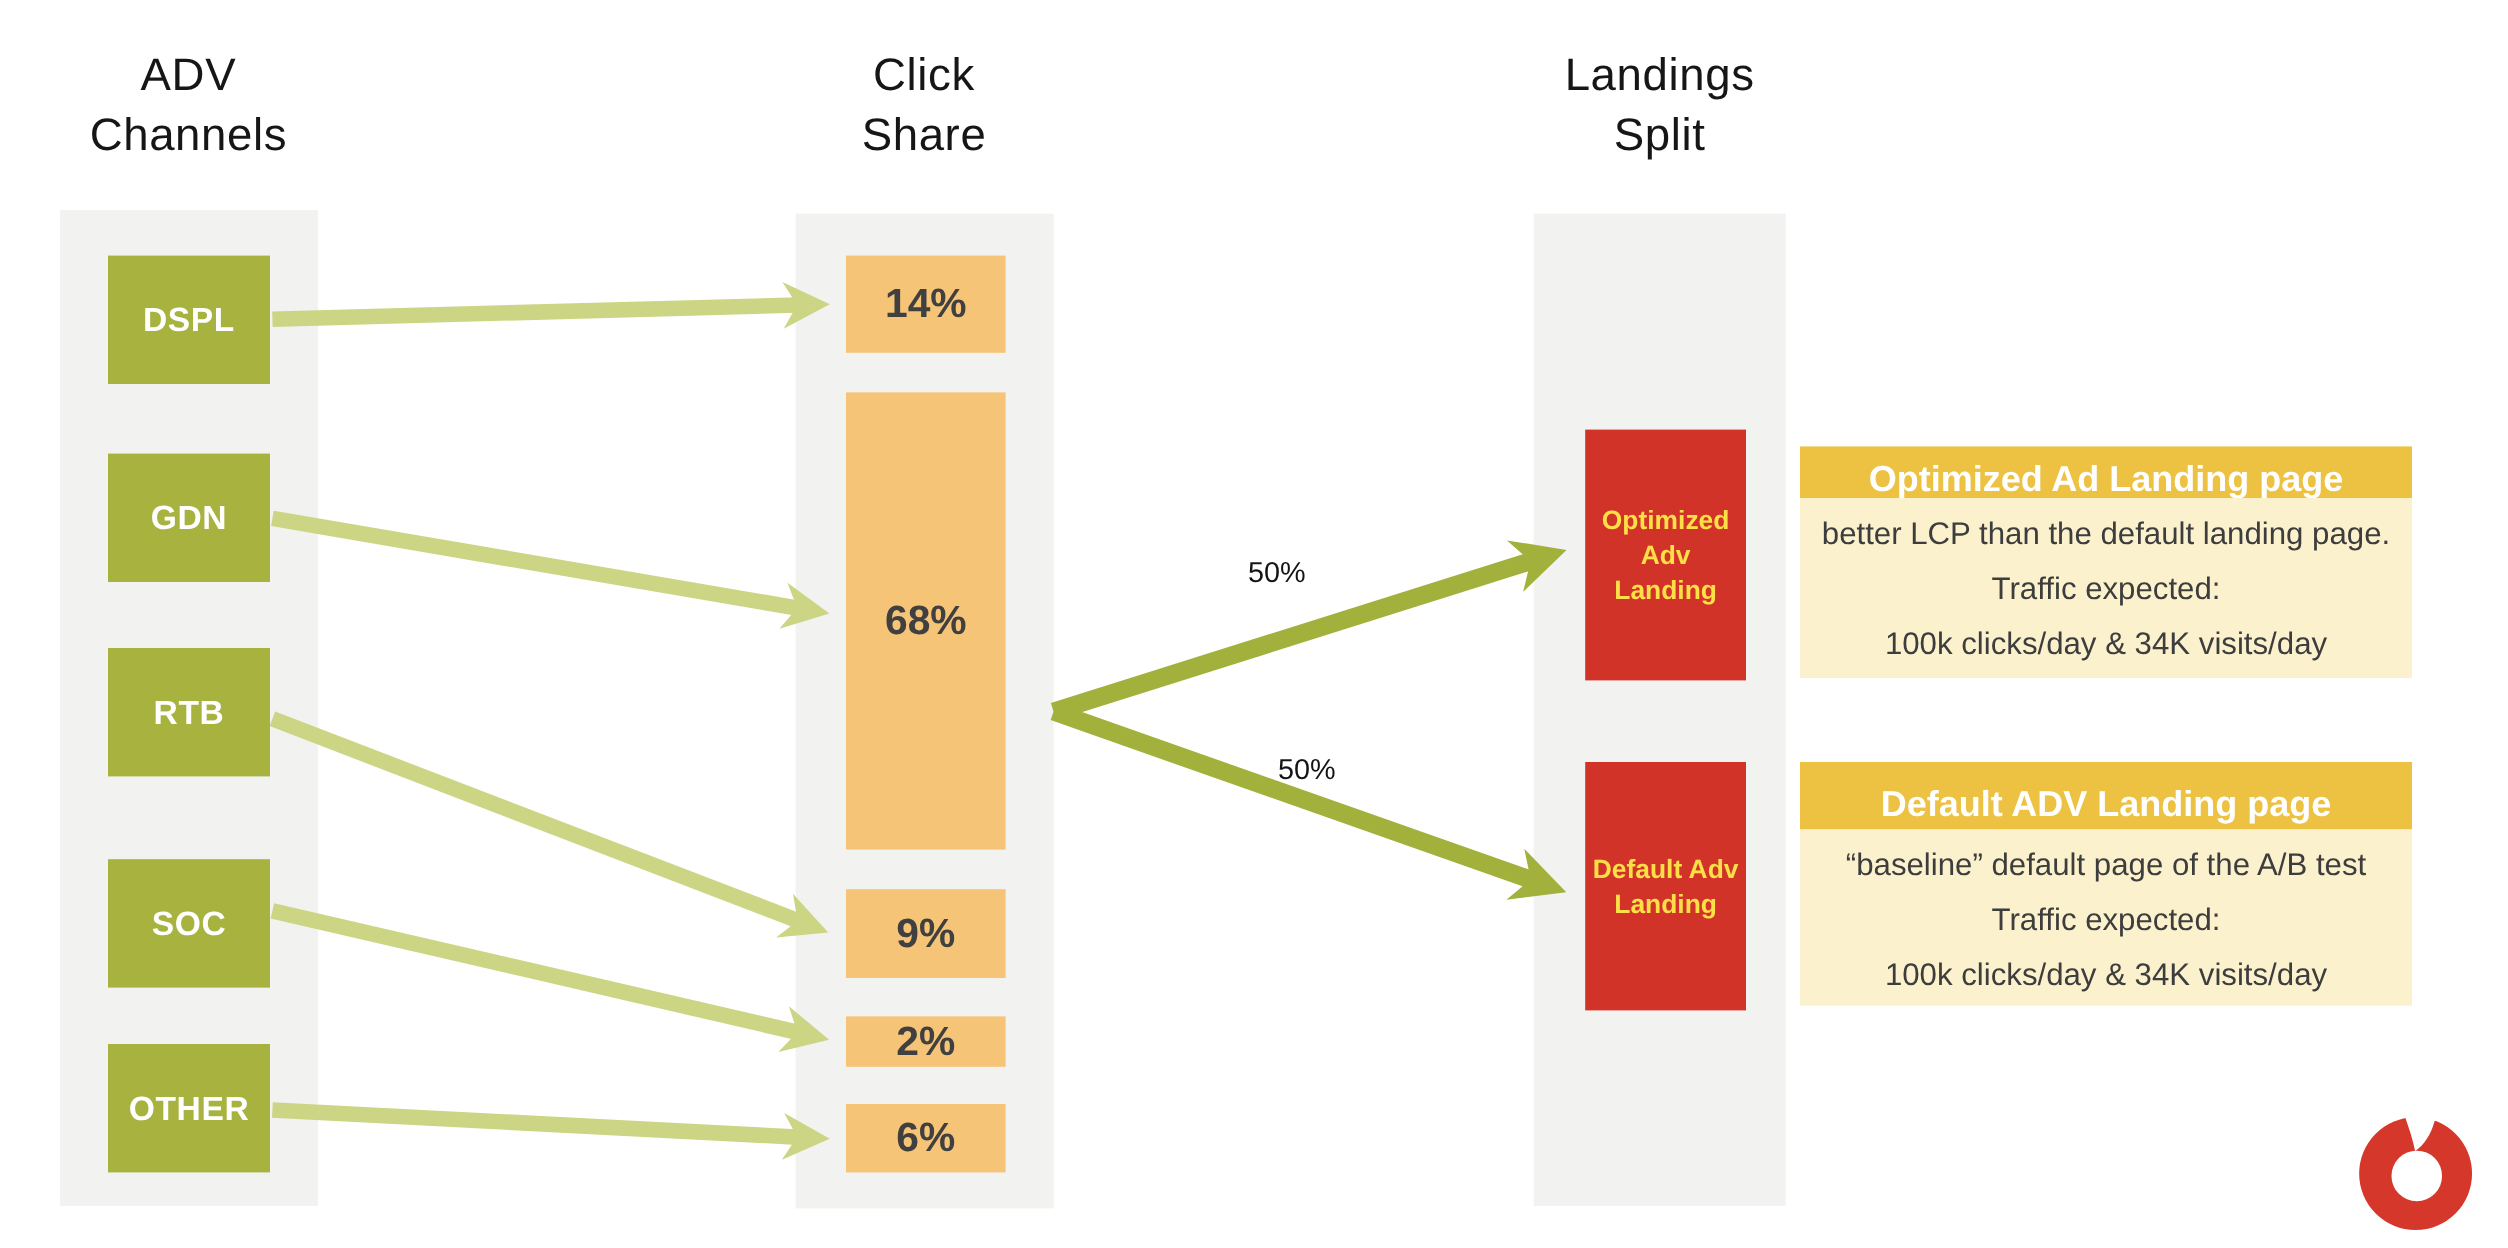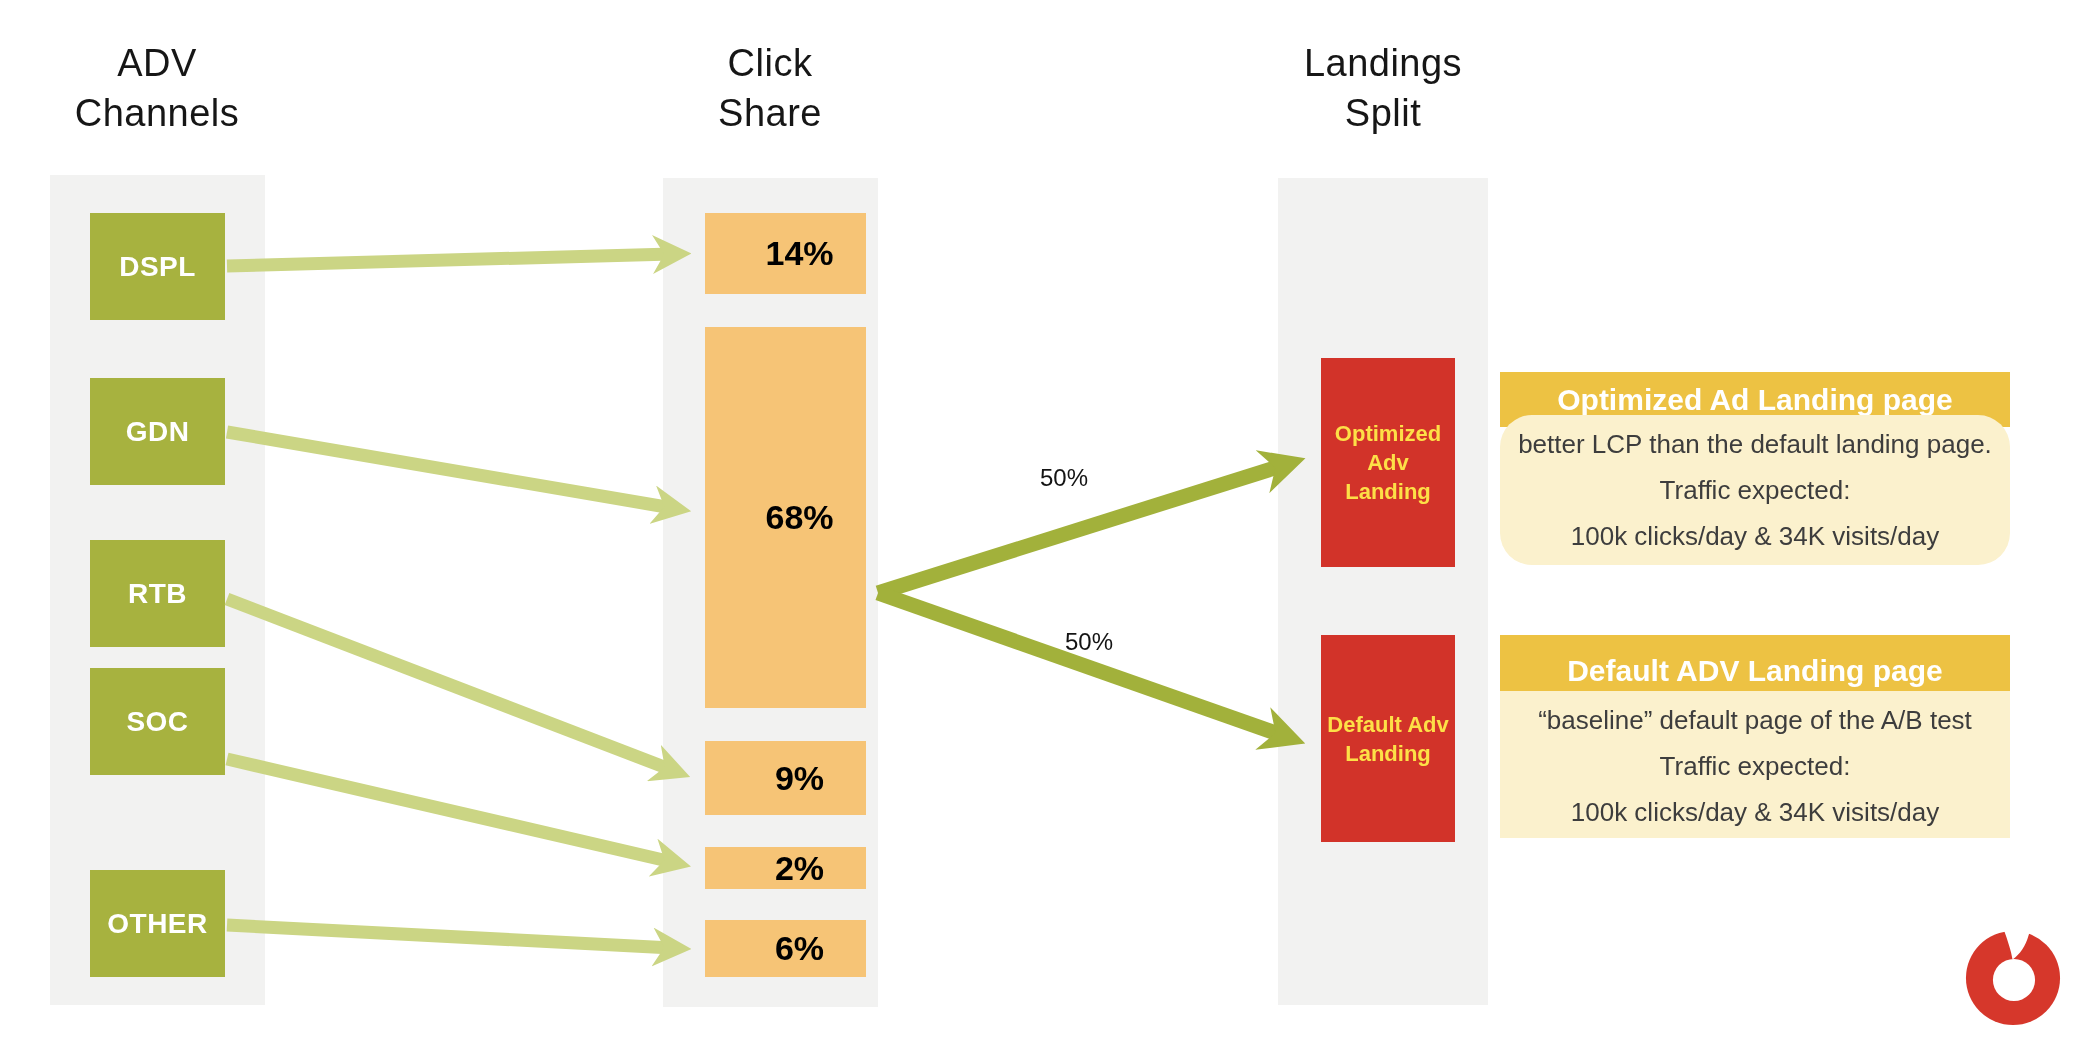--- a/index.html
+++ b/index.html
@@ -13,21 +13,21 @@
   }
   .col-bg{position:absolute;background:#f2f2f1;}
   .chan-box{
     position:absolute;left:90px;width:135px;height:107px;background:#a7b23f;
     display:flex;align-items:center;justify-content:center;
     color:#ffffff;font-weight:bold;font-size:28px;letter-spacing:0.5px;
   }
   .share-box{
     position:absolute;left:705px;width:133px;background:#f6c476;
     display:flex;align-items:center;justify-content:center;
-    color:#000000;font-weight:bold;font-size:34px;padding-left:28px;
+    color:#404040;font-weight:bold;font-size:34px;
   }
   .land-box{
     position:absolute;left:1321px;width:134px;background:#d23329;
     display:flex;align-items:center;justify-content:center;text-align:center;
     color:#fde047;font-weight:bold;font-size:22px;line-height:29px;padding:0 4px;
     box-sizing:border-box;
   }
   .split-label{
     position:absolute;width:130px;text-align:left;
     font-size:24px;color:#141414;
@@ -60,21 +60,21 @@
 
   <div class="chan-box" style="top:213px;">
     <span>DSPL</span>
   </div>
   <div class="chan-box" style="top:378px;">
     <span>GDN</span>
   </div>
   <div class="chan-box" style="top:540px;">
     <span>RTB</span>
   </div>
-  <div class="chan-box" style="top:668px;justify-content:center;">
+  <div class="chan-box" style="top:716px;justify-content:center;">
     <span>SOC</span>
   </div>
   <div class="chan-box" style="top:870px;">
     <span>OTHER</span>
   </div>
 
   <div class="share-box" style="top:213px;height:81px;">
     <span>14%</span>
   </div>
   <div class="share-box" style="top:327px;height:381px;">
@@ -94,21 +94,21 @@
     <span>Optimized Adv Landing</span>
   </div>
   <div class="land-box" style="top:635px;height:207px;">
     <span>Default Adv Landing</span>
   </div>
 
   <div class="split-label" style="left:1040px;top:464px;">50%</div>
   <div class="split-label" style="left:1065px;top:628px;">50%</div>
 
   <div class="card-header" style="top:372px;height:55px;">Optimized Ad Landing page</div>
-  <div class="card-body" style="top:415px;height:150px;border-radius:32px;">
+  <div class="card-body" style="top:415px;height:150px;">
     <div>better LCP than the default landing page.</div>
     <div>Traffic expected:</div>
     <div>100k clicks/day &amp; 34K visits/day</div>
   </div>
 
   <div class="card-header" style="top:635px;height:72px;">Default ADV Landing page</div>
   <div class="card-body" style="top:691px;height:147px;">
     <div>“baseline” default page of the A/B test</div>
     <div>Traffic expected:</div>
     <div>100k clicks/day &amp; 34K visits/day</div>

